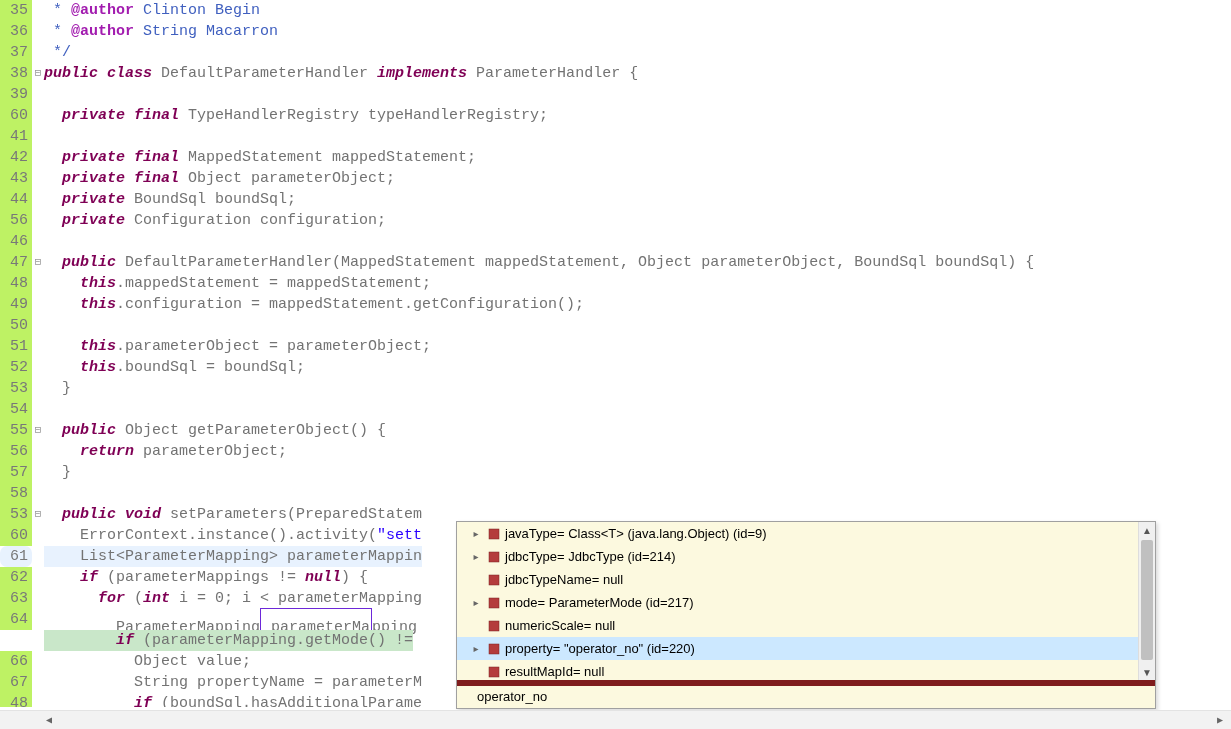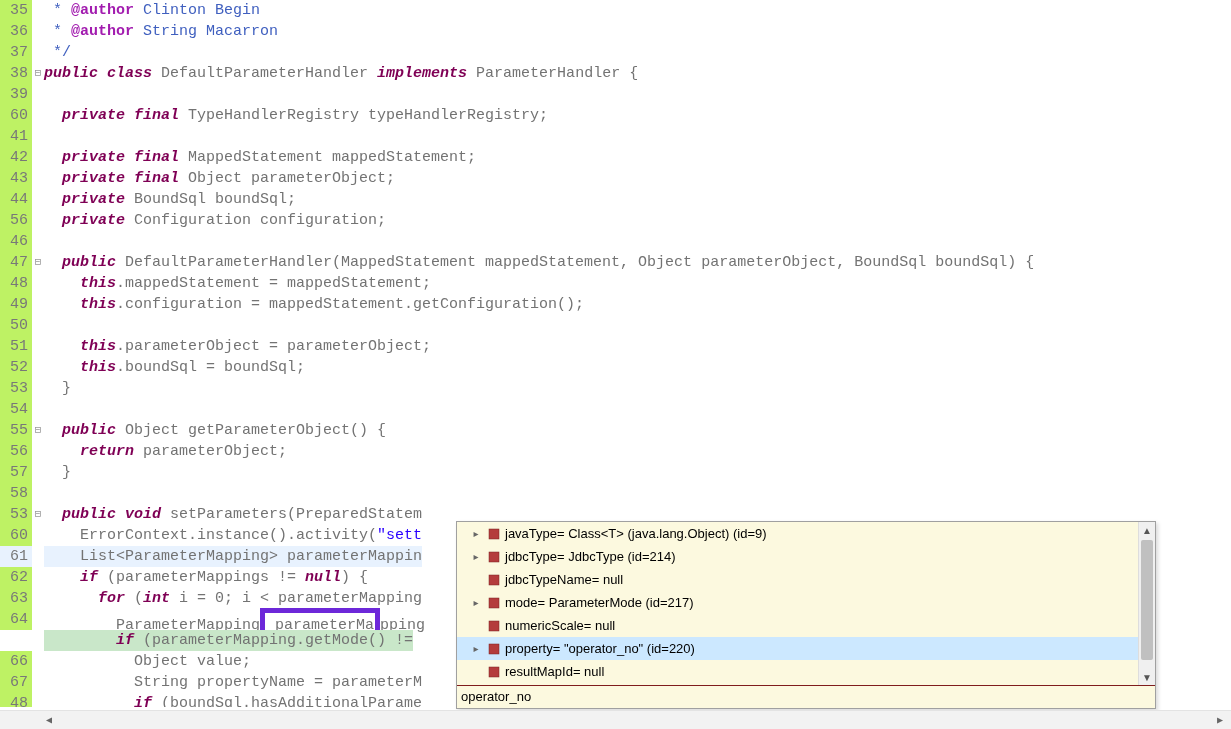--- a/index.html
+++ b/index.html
@@ -49,26 +49,26 @@
     min-width: 12px;
     color: #9a9a9a;
     font-size: 11px;
     text-align: center;
     user-select: none;
   }
   .code {
     padding-left: 0;
   }
   .hl-line .code { background: #e8f2fe; }
-  .hl-line .gutter { background: #e8f2fe; }
+  .hl-line .gutter { background: #e8f2fe; border-radius: 7px; }
   .hl-green .code { background: #c9e7c9; }
   .hl-green .gutter { background: #fef9c3; margin-top: 46px; }
   .box-highlight {
-    border: 5px solid #6d28d9;
-    padding: 2px 1px;
+    border: 1px solid #6d28d9;
+    padding: 8px 1px;
     margin: -1px 0;
     display: inline-block;
   }
   
   .kw   { color: #7f0055; font-weight: bold; font-style: italic; }
   .type { color: #737373; }
   .str  { color: #2a00ff; }
   .cmt  { color: #3f5fbf; }
   .ann  { color: #a21caf; font-weight: bold; }
 
@@ -110,24 +110,24 @@
     font-size: 10px;
     margin-left: -16px;
   }
   .popup-row .ico {
     width: 14px; height: 14px;
     display: inline-flex;
     align-items: center; justify-content: center;
   }
   .popup-row .ico svg { display:block; }
   .popup-input {
-    border-top: 1px solid #7f1d1d;
+    border-top: 6px solid #7f1d1d;
     height: 22px;
     line-height: 22px;
-    padding: 0 4px;
+    padding: 0 20px;
     background: #fcf9df;
   }
   .popup-scroll {
     position: absolute;
     right: 0; top: 0; bottom: 0;
     width: 16px;
     background: #f0f0f0;
     border-left: 1px solid #ddd;
   }
   .popup-scroll .arrow {

